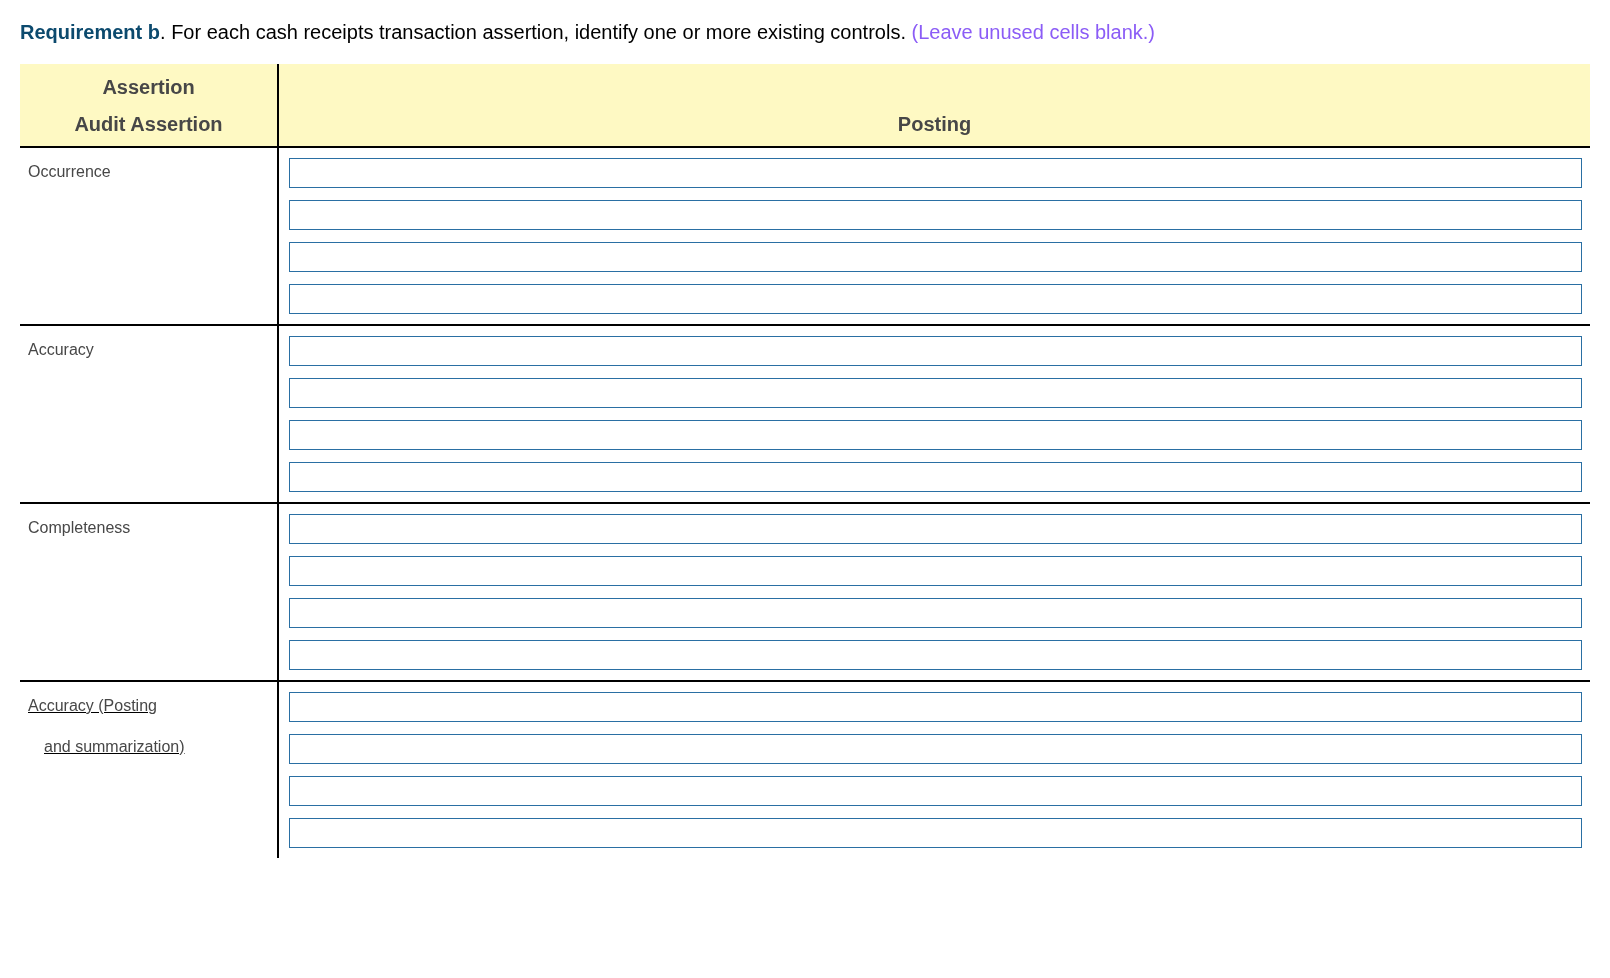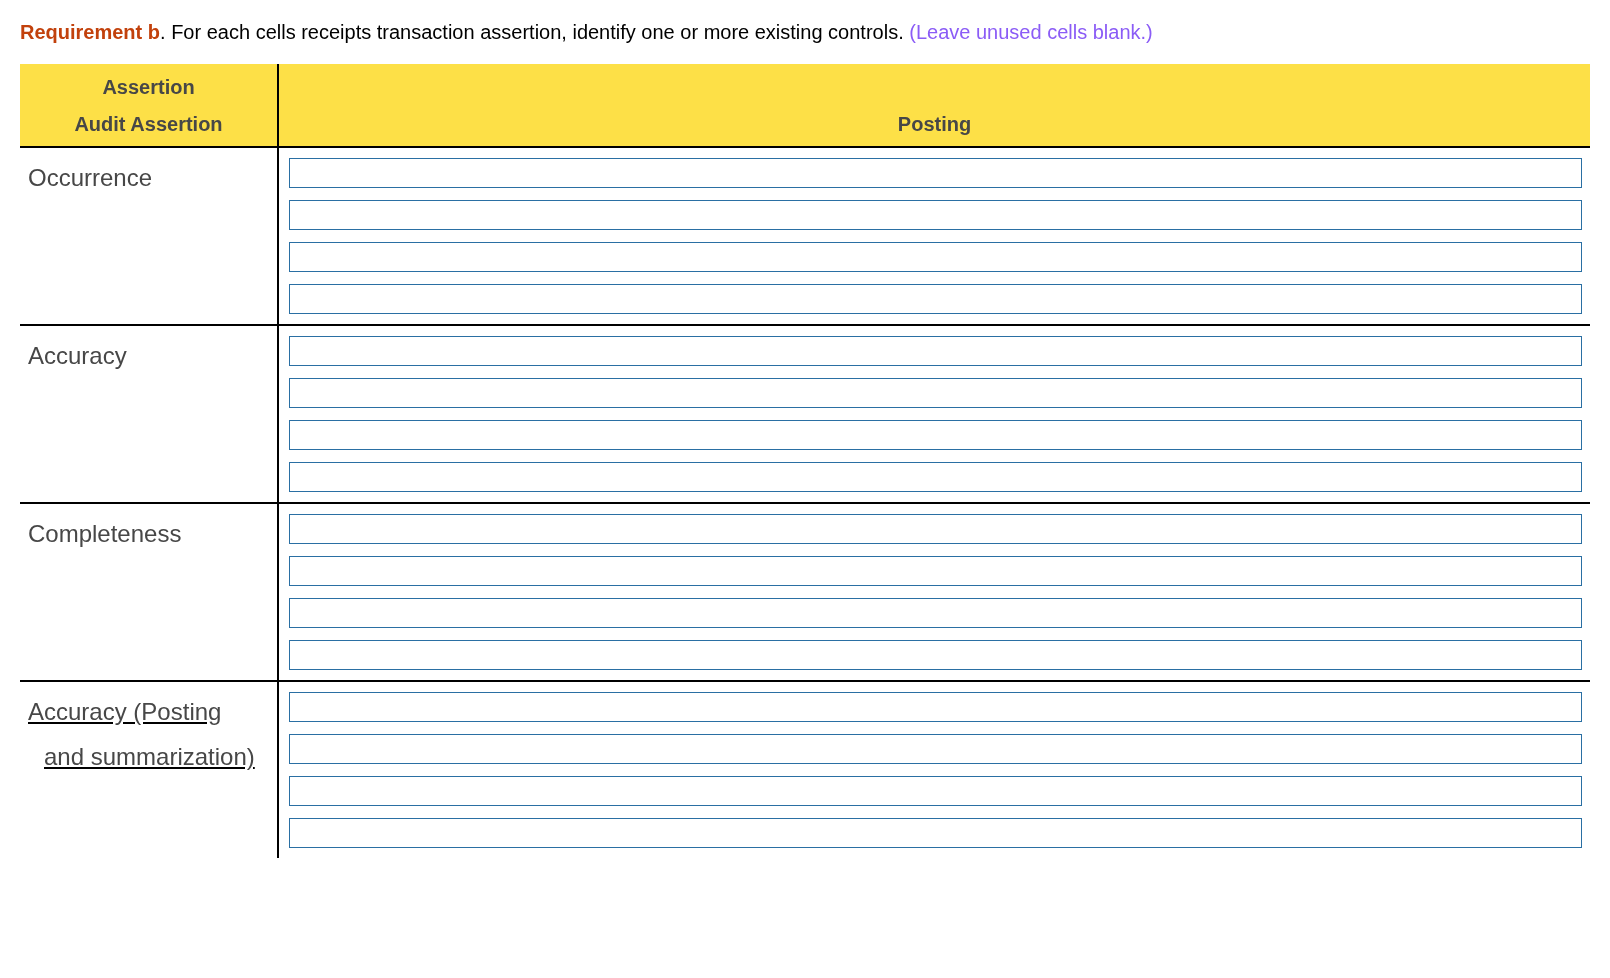--- a/index.html
+++ b/index.html
@@ -13,34 +13,34 @@
       padding: 18px 20px;
       color: #000;
       font-size: 20px;
     }
     .requirement-line {
       margin-bottom: 18px;
       line-height: 1.4;
     }
     .requirement-label {
       font-weight: 700;
-      color: #c2410c;
+      color: #0c4a6e;
     }
     .requirement-text {
       color: #000;
     }
     .requirement-note {
       color: #8b5cf6;
     }
     .table {
       width: 100%;
       border-collapse: collapse;
     }
     .thead-row th {
-      background: #fde047;
+      background: #fef9c3;
       text-align: center;
       color: #474747;
       font-weight: 700;
       padding: 16px 10px;
       vertical-align: bottom;
       border-bottom: 2px solid #000;
     }
     .thead-row th.assertion-col {
       width: 258px;
       border-right: 2px solid #000;
@@ -59,27 +59,27 @@
     }
     tbody tr {
       border-bottom: 2px solid #000;
     }
     tbody td.label-cell {
       width: 258px;
       border-right: 2px solid #000;
       vertical-align: top;
       padding: 14px 10px 14px 8px;
       color: #474747;
-      font-size: 24px;
+      font-size: 16px;
       line-height: 1.3;
     }
     tbody td.label-cell .indent {
       display: block;
       padding-left: 16px;
-      margin-top: 14px;
+      margin-top: 20px;
     }
     tbody td.inputs-cell {
       padding: 10px 8px 8px 10px;
       vertical-align: top;
     }
     .text-input {
       display: block;
       width: 100%;
       height: 30px;
       border: 1px solid #2a6fa3;
@@ -94,21 +94,21 @@
     }
     tbody tr:last-child {
       border-bottom: none;
       text-decoration: underline;
     }
   </style>
 </head>
 <body>
 
 <div class="requirement-line">
-  <span class="requirement-label">Requirement b</span><span class="requirement-text">. For each cells receipts transaction assertion, identify one or more existing controls. </span><span class="requirement-note">(Leave unused cells blank.)</span>
+  <span class="requirement-label">Requirement b</span><span class="requirement-text">. For each cash receipts transaction assertion, identify one or more existing controls. </span><span class="requirement-note">(Leave unused cells blank.)</span>
 </div>
 
 <table class="table">
   <thead>
     <tr class="thead-row">
       <th class="assertion-col">
         <span class="line1">Assertion</span>
         <span class="line2">Audit Assertion</span>
       </th>
       <th class="control-col">Posting</th>

